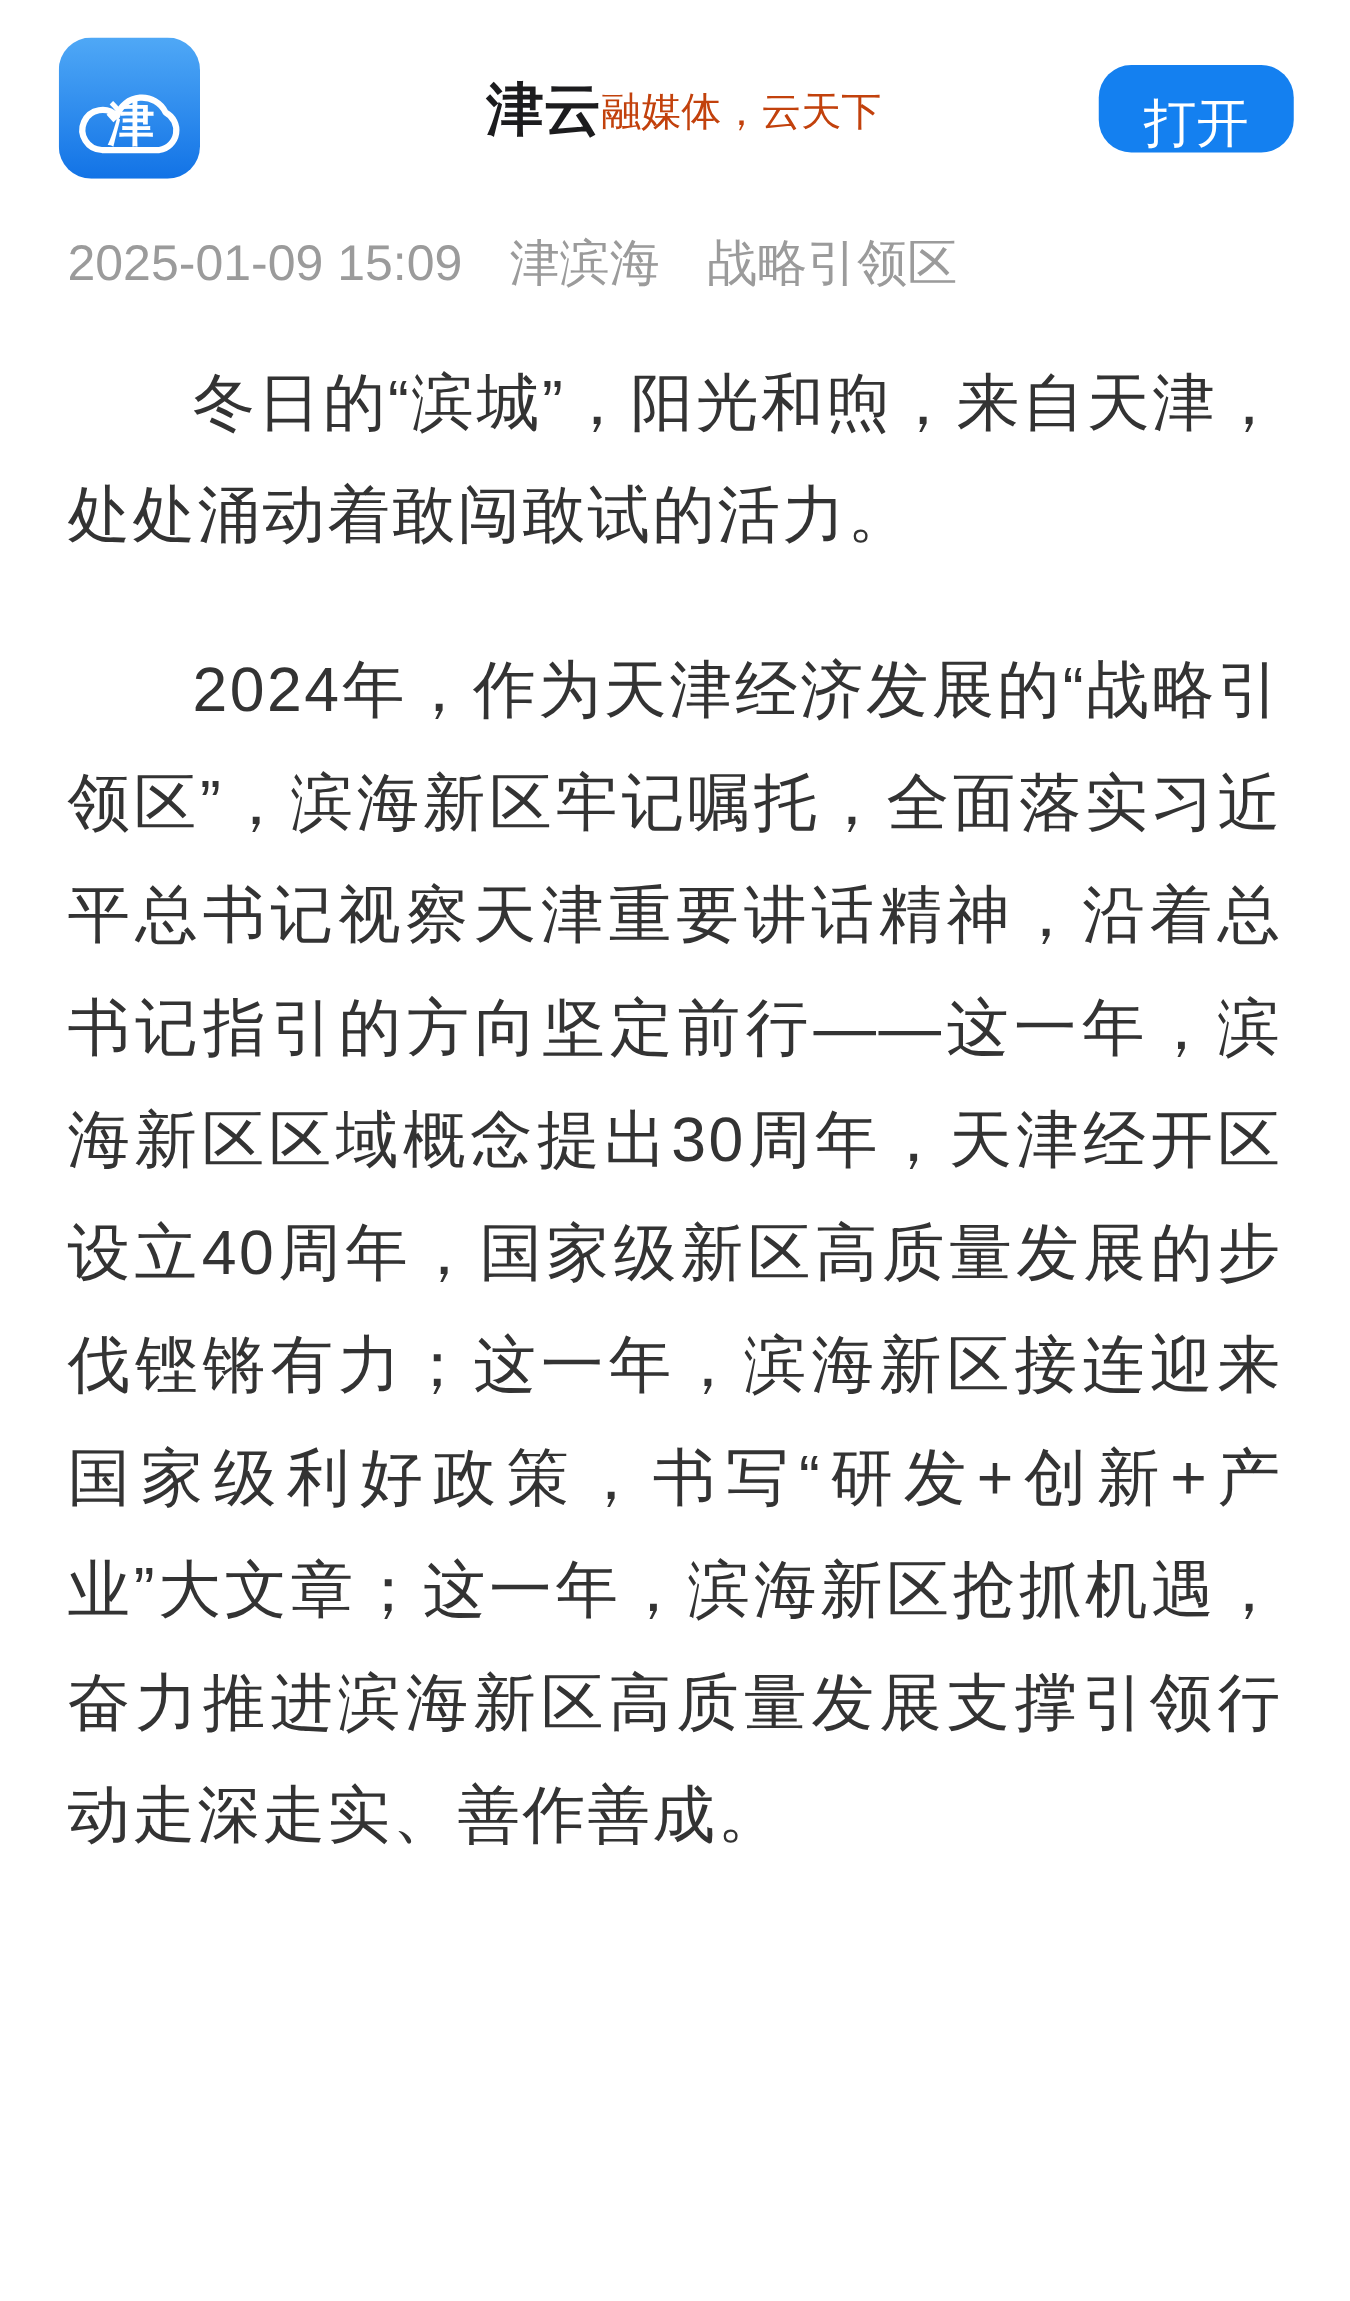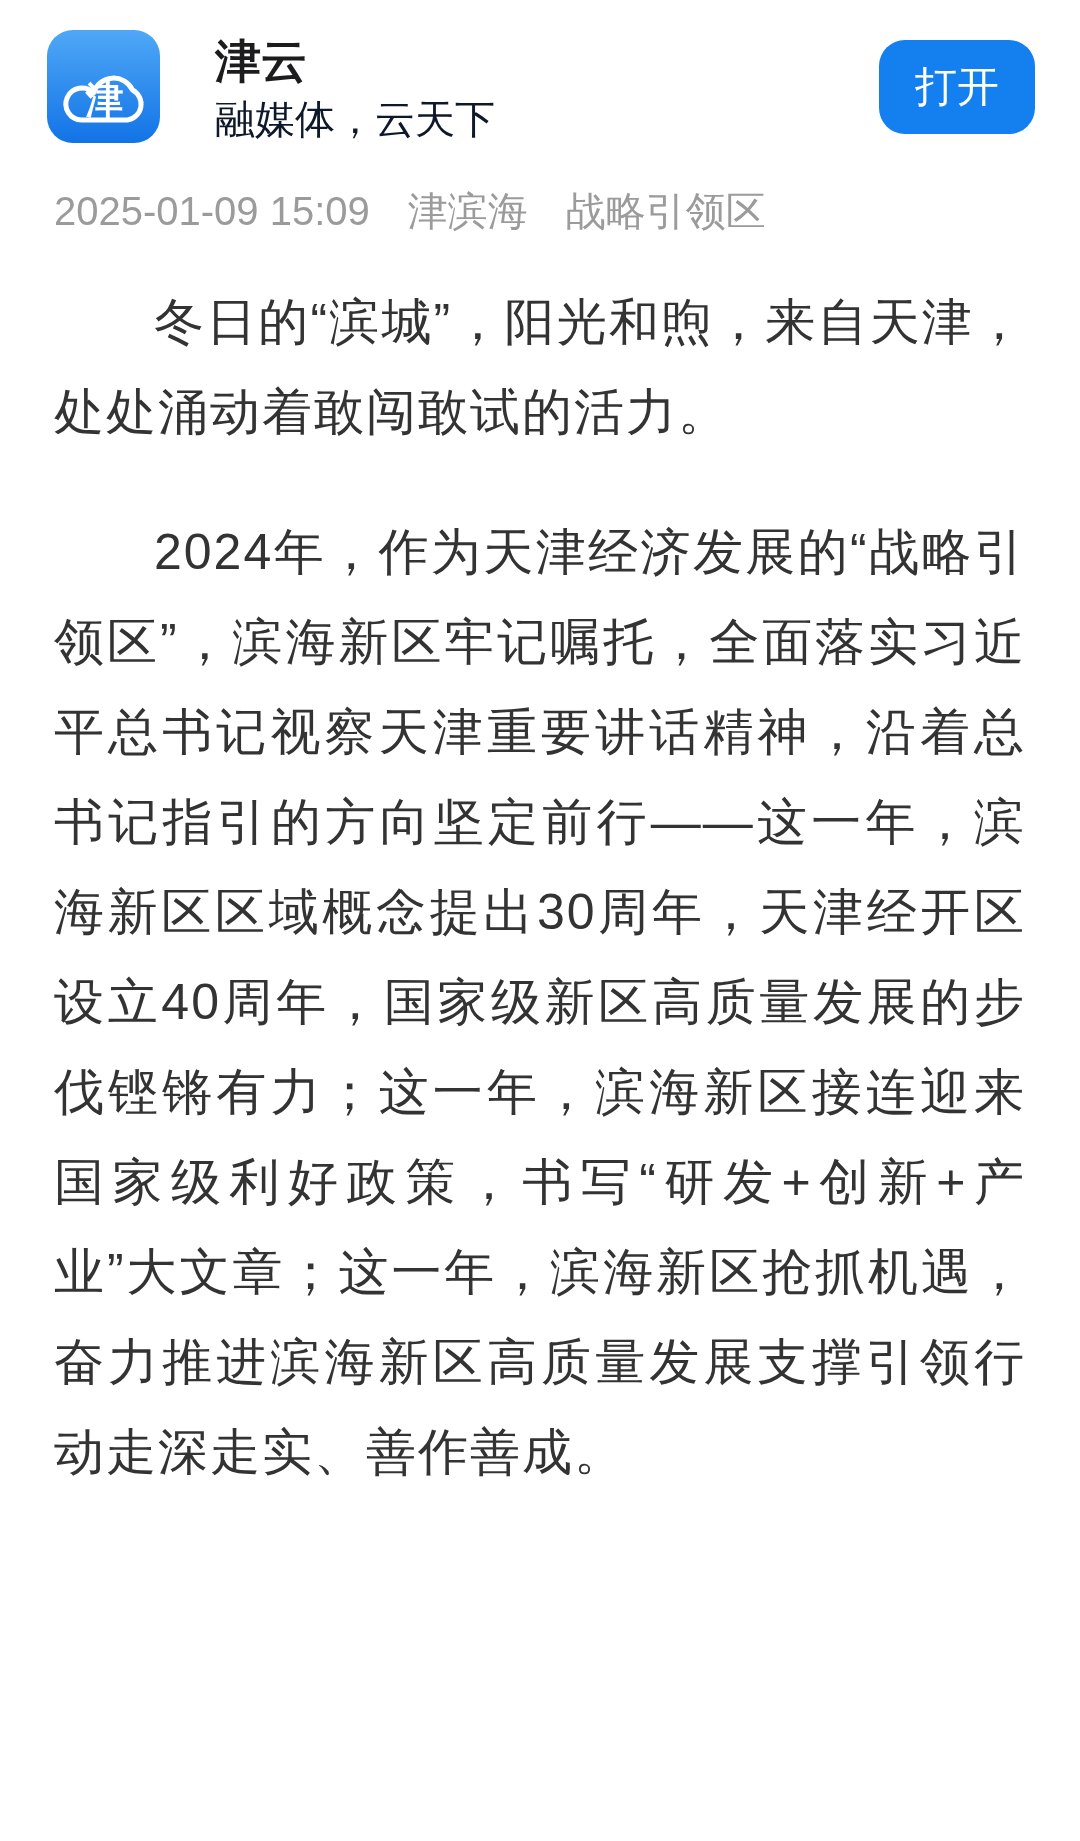--- a/index.html
+++ b/index.html
@@ -28,39 +28,39 @@
   .app-icon {
     width: 113px;
     height: 113px;
     flex: 0 0 auto;
   }
   .app-icon svg { display: block; width: 113px; height: 113px; }
   .app-info {
     margin-left: 55px;
     flex: 1 1 auto;
     display: flex;
-    flex-direction: column;
+    flex-direction: row;
     justify-content: center;
   }
   .app-name {
     font-size: 46px;
     font-weight: 700;
     color: #1c1c1e;
     line-height: 56px;
   }
   .app-tagline {
     margin-top: 8px;
-    font-size: 40px;
-    color: #0f172a;
+    font-size: 32px;
+    color: #c2410c;
     line-height: 44px;
   }
   .open-btn {
     flex: 0 0 auto;
     width: 156px;
-    height: 94px;
+    height: 70px;
     border: none;
     border-radius: 26px;
     background: #1480f0;
     color: #ffffff;
     font-size: 42px;
     font-family: inherit;
     line-height: 94px;
     text-align: center;
     cursor: pointer;
   }

